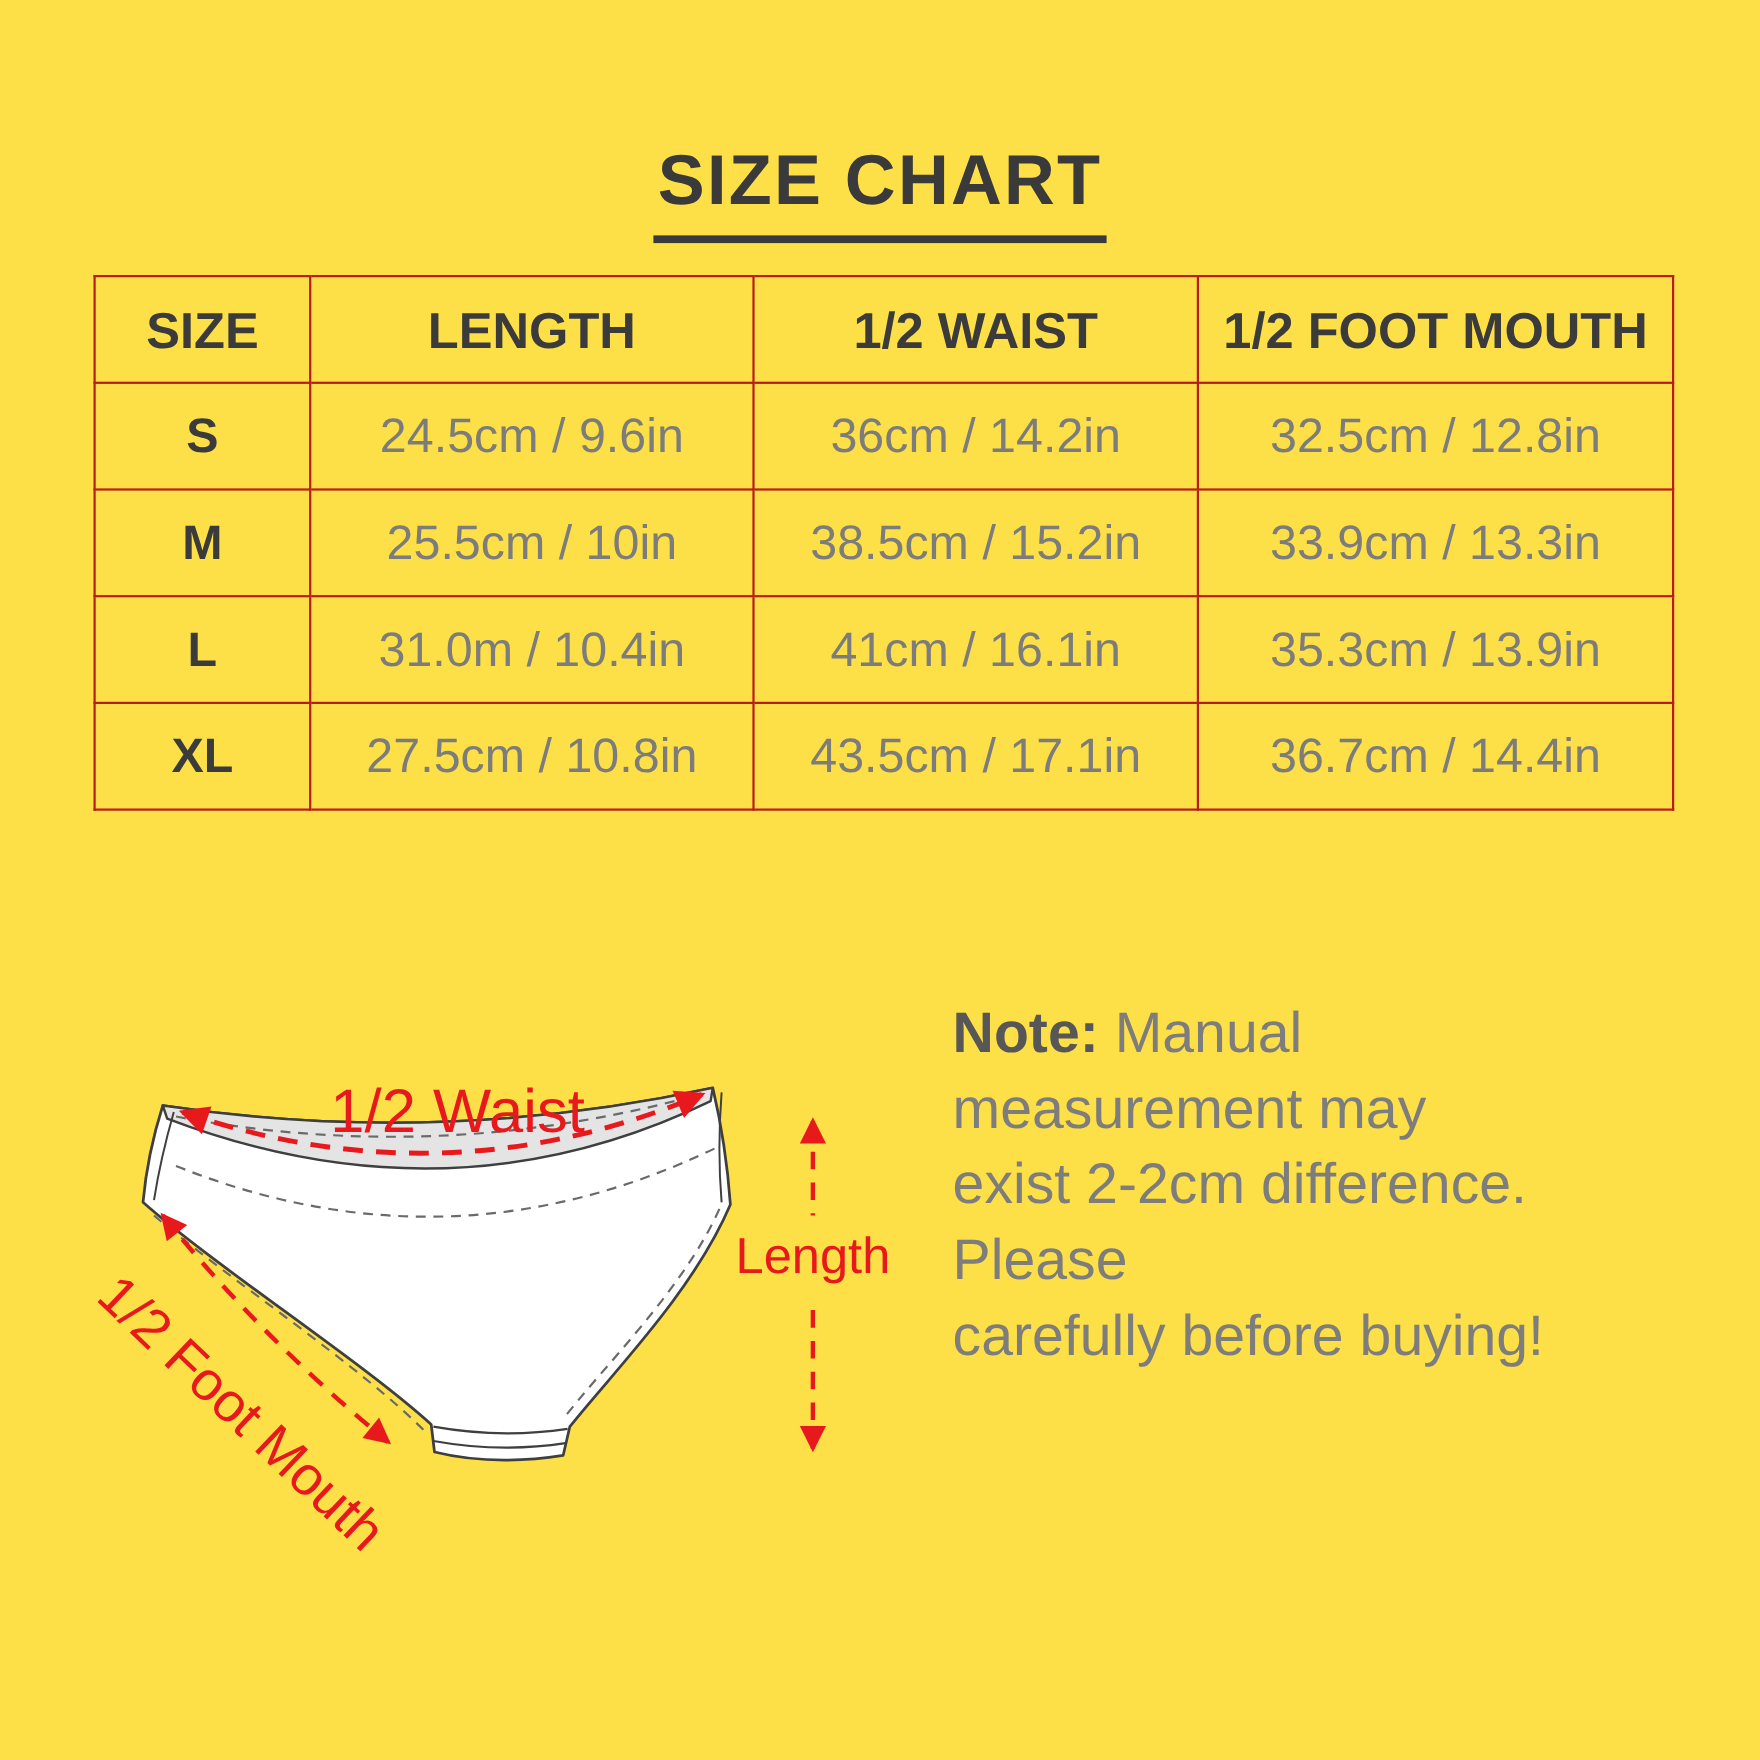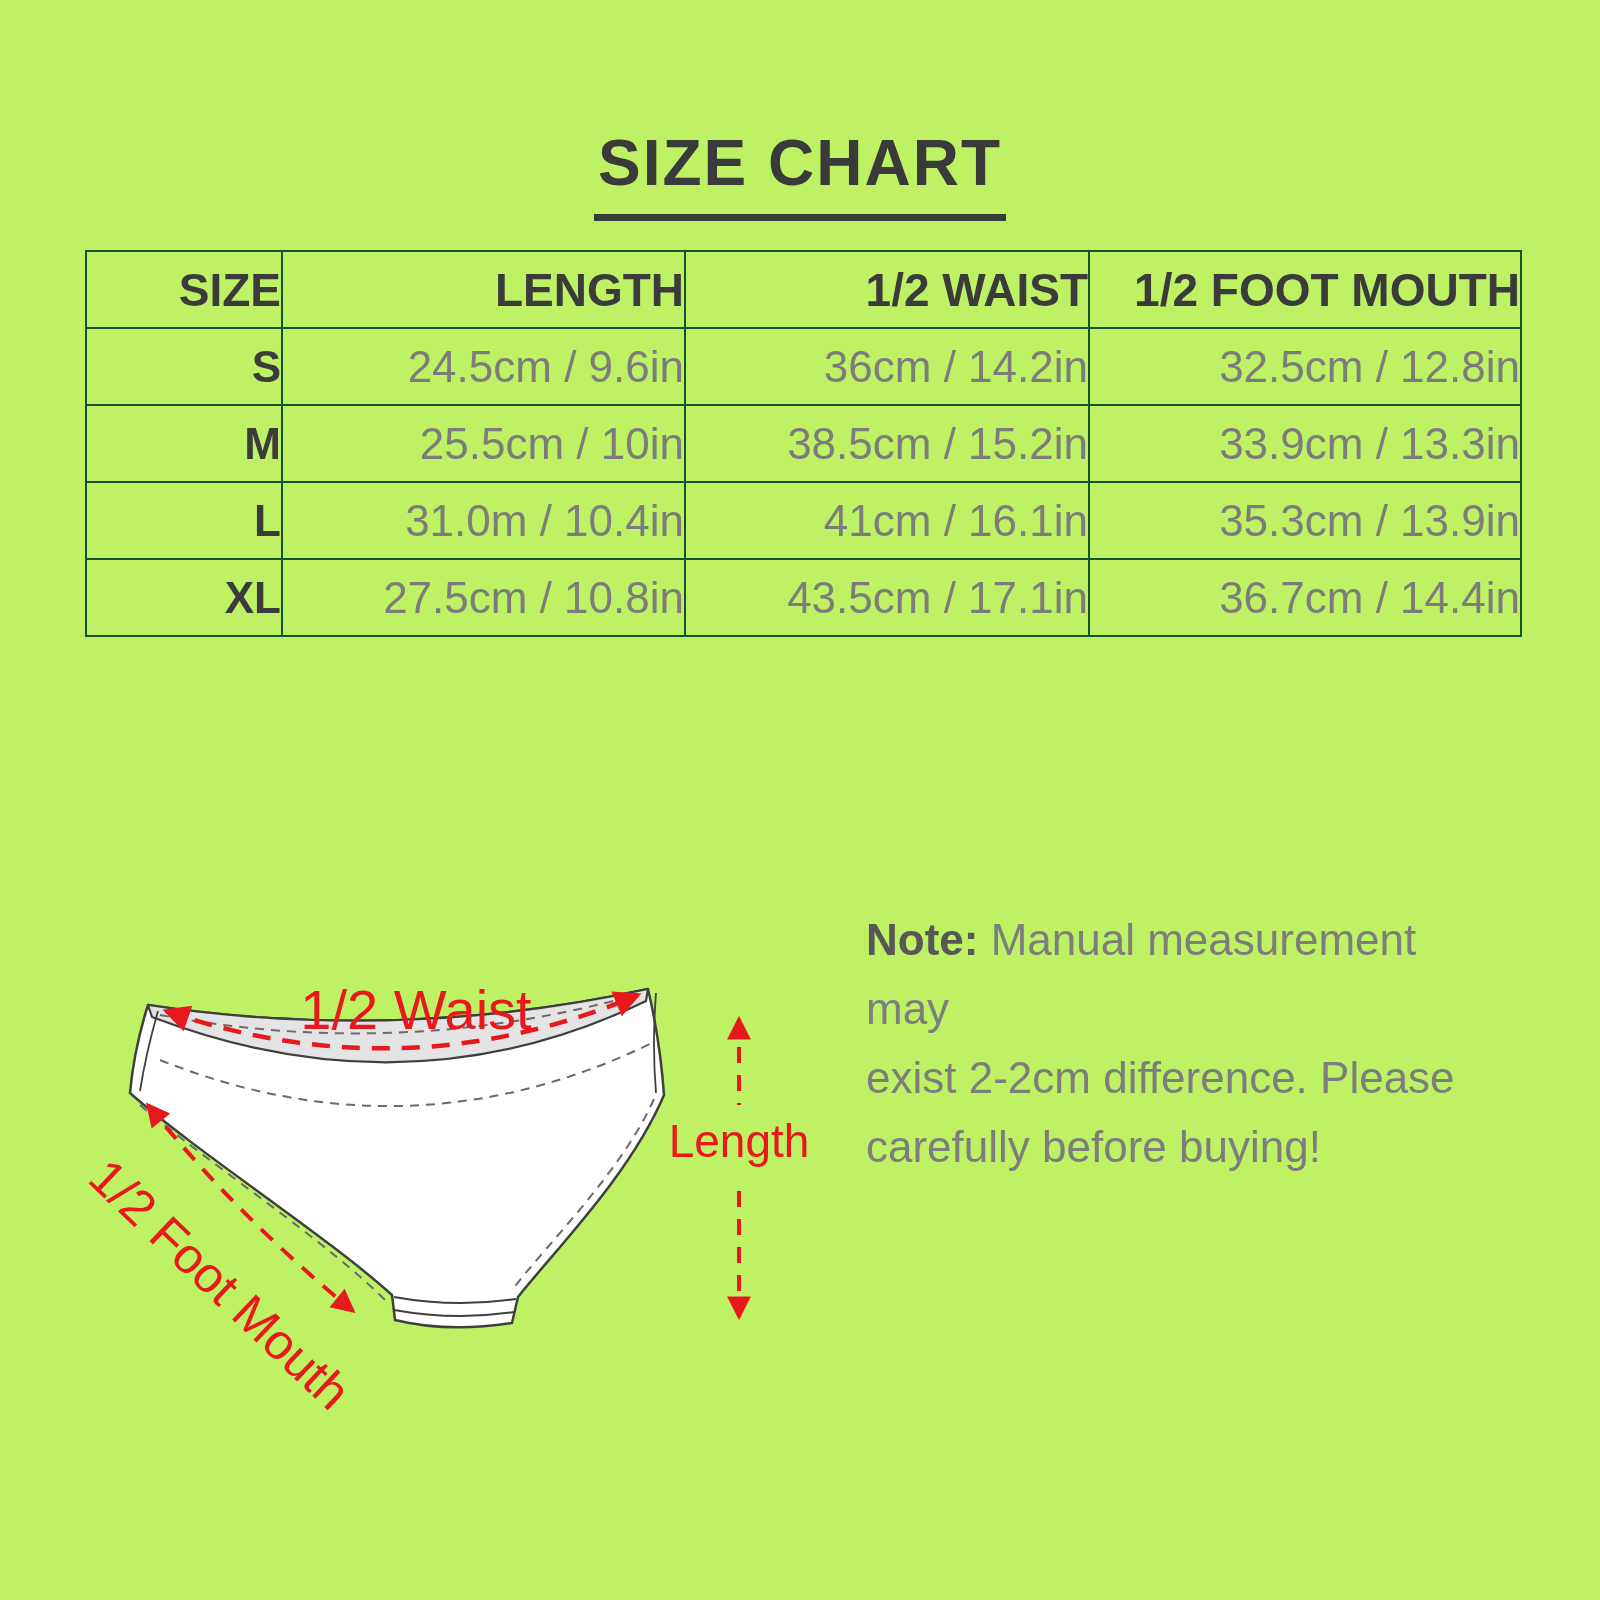--- a/index.html
+++ b/index.html
@@ -1,34 +1,34 @@
 <!DOCTYPE html>
 <html><head>
 <meta charset="utf-8">
 <style>
   html,body{margin:0;padding:0;background:#ffffff;}
-  #canvas{position:relative;width:1600px;height:1600px;background:#bef264;overflow:hidden;
+  #canvas{position:relative;width:1600px;height:1600px;background:#fde047;overflow:hidden;
           font-family:"Liberation Sans","DejaVu Sans",sans-serif;}
 
   
   .title-wrap{position:absolute;left:0;top:126px;width:1600px;text-align:center;}
   .title{display:inline-block;margin:0;font-size:64px;font-weight:bold;color:#3a3a3a;
          letter-spacing:2px;border-bottom:7px solid #3a3a3a;padding:0 4px 14px 4px;}
 
   
   table.size-table{position:absolute;left:85px;top:250px;width:1435px;
                    border-collapse:collapse;table-layout:fixed;}
-  .size-table th,.size-table td{border:2px solid #14532d;text-align:right;vertical-align:middle;
-                   height:75px;padding:0;}
+  .size-table th,.size-table td{border:2px solid #b91c1c;text-align:center;vertical-align:middle;
+                   height:75px;padding:10px;}
   .size-table th{font-size:46px;font-weight:bold;color:#3b3b3b;}
   .size-table td{font-size:44px;color:#7c7c7c;font-weight:normal;}
   .size-table td.size-cell{font-size:44px;font-weight:bold;color:#3b3b3b;}
 
   
-  .note{position:absolute;left:866px;top:905px;width:640px;font-size:44px;line-height:69px;color:#7d7d7d;}
+  .note{position:absolute;left:866px;top:905px;width:640px;font-size:52px;line-height:69px;color:#7d7d7d;}
   .note .note-label{font-weight:bold;color:#575757;}
 
   
   .diagram{position:absolute;left:70px;top:945px;width:780px;height:470px;}
 </style>
 </head>
 <body>
 
 <div id="canvas">
 

